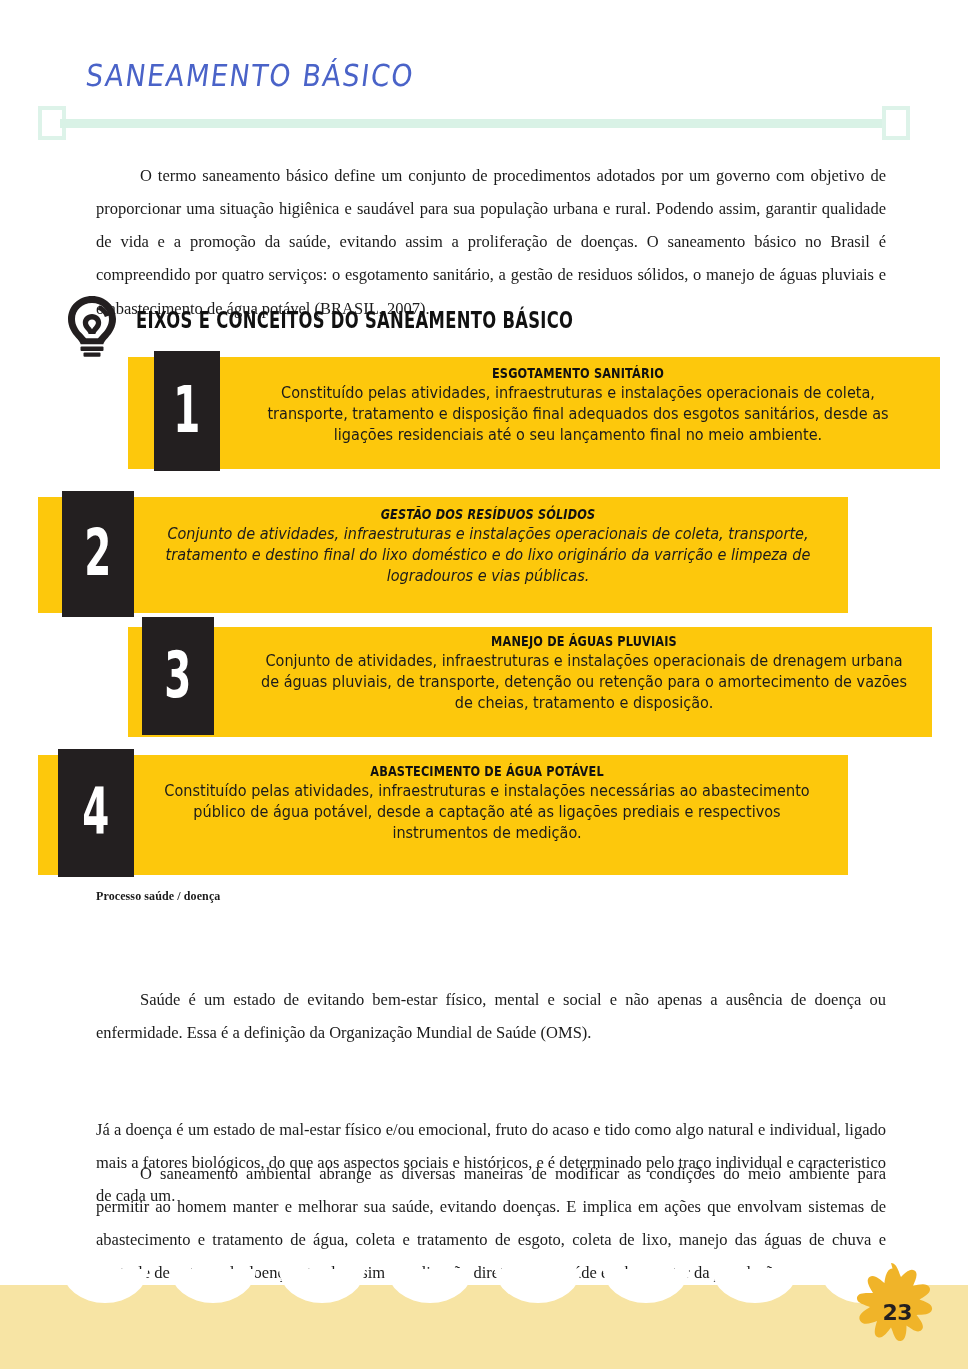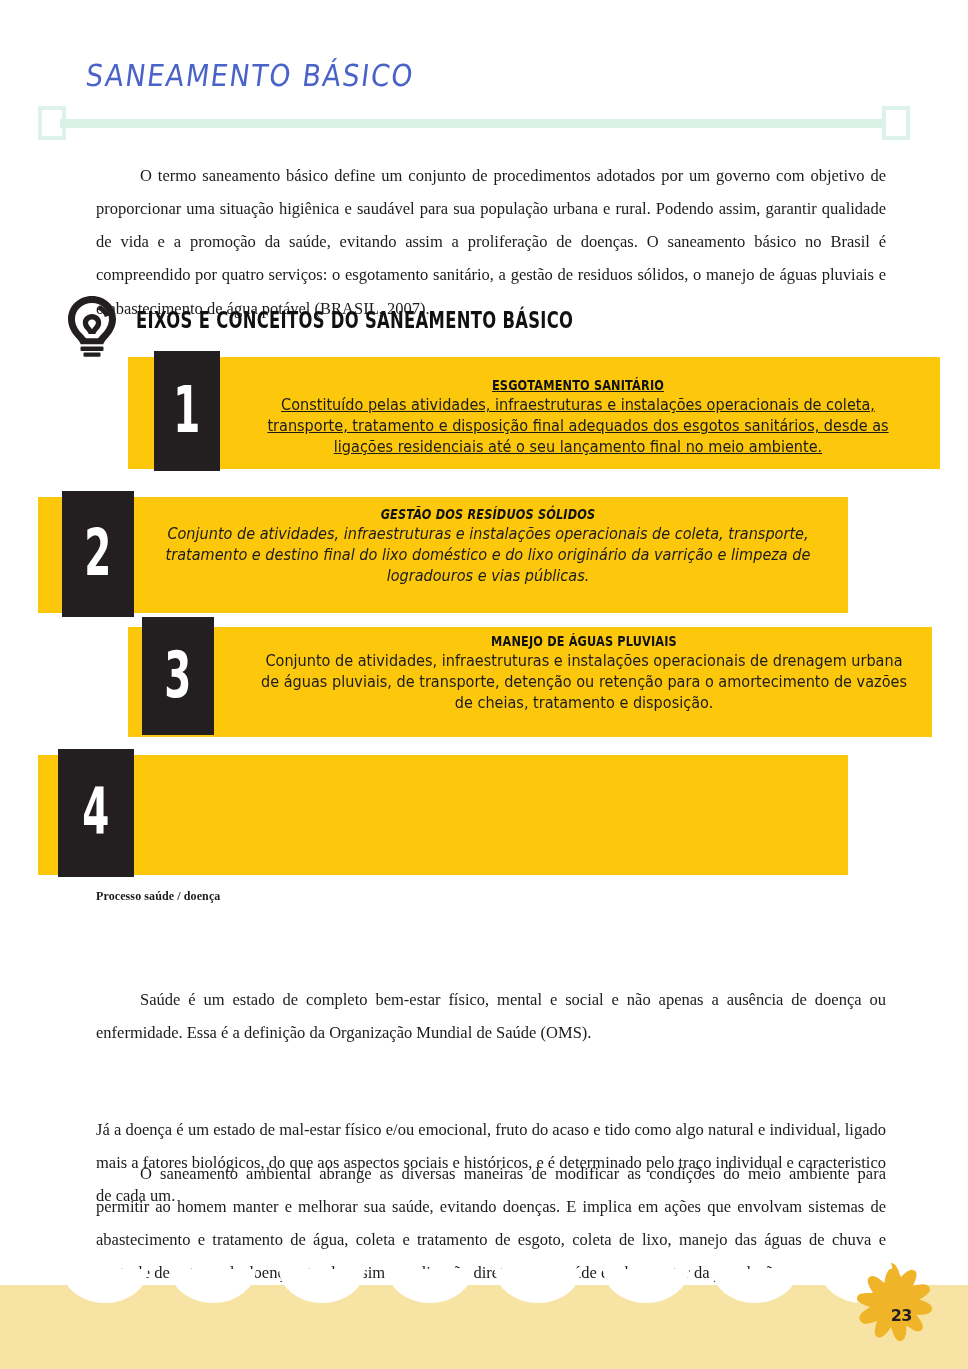--- a/index.html
+++ b/index.html
@@ -164,21 +164,21 @@
     font-size: 15.4px;
     line-height: 1.36;
     transform: scaleX(.94);
     transform-origin: center top;
   }
 
   
   #box-1 { left: 128px; top: 357px;  width: 812px; height: 112px; }
   #box-1 .yellow   { top: 0;   width: 812px; height: 112px; }
   #box-1 .numblock { left: 26px; top: -6px; width: 66px;  height: 120px; }
-  #box-1 .body     { left: 96px; top: 20px;  width: 708px; text-decoration: underline; }
+  #box-1 .body     { left: 96px; top: 8px;  width: 708px; }
   #box-1 .ctitle   { text-align: center; }
 
   #box-2 { left: 38px; top: 497px;  width: 810px; height: 116px; }
   #box-2 .yellow   { top: 0;   width: 810px; height: 116px; }
   #box-2 .numblock { left: 24px; top: -6px; width: 72px;  height: 126px; }
   #box-2 .body     { left: 100px; top: 9px; width: 700px; font-style: italic; }
 
   #box-3 { left: 128px; top: 627px;  width: 804px; height: 110px; }
   #box-3 .yellow   { top: 0;   width: 804px; height: 110px; }
   #box-3 .numblock { left: 14px; top: -10px; width: 72px; height: 118px; }
@@ -231,21 +231,21 @@
     bottom: 6px;
     width: 112px;
     height: 104px;
   }
   .page-number {
     position: absolute;
     right: 56px;
     bottom: 44px;
     font-family: "DejaVu Sans", sans-serif;
     font-weight: 700;
-    font-size: 16px;
+    font-size: 22px;
     color: #231f20;
     letter-spacing: -.5px;
   }
 </style>
 </head>
 <body>
 
 <div class="page-title">SANEAMENTO BÁSICO</div>
 
 <div class="divider">
@@ -300,25 +300,29 @@
     <div class="ctitle">MANEJO DE ÁGUAS PLUVIAIS</div>
     <div class="ctext">Conjunto de atividades, infraestruturas e instalações operacionais de drenagem urbana de águas pluviais, de transporte, detenção ou retenção para o amortecimento de vazões de cheias, tratamento e disposição.</div>
   </div>
 </div>
 
 <div class="concept" id="box-4">
   <div class="yellow"></div>
   <div class="numblock">
       <span>4</span>
     </div>
+  <div class="body">
+    <div class="ctitle">ABASTECIMENTO DE ÁGUA POTÁVEL</div>
+    <div class="ctext">Constituído pelas atividades, infraestruturas e instalações necessárias ao abastecimento público de água potável, desde a captação até as ligações prediais e respectivos instrumentos de medição.</div>
+  </div>
 </div>
 
 <div class="subhead">Processo saúde / doença</div>
 
-<p class="para" id="saude-para"><span class="indent"></span><span>Saúde é um estado de completo bem-estar físico, mental e social e não apenas a ausência de doença ou enfermidade. Essa é a definição da Organização Mundial de Saúde (OMS).</span></p>
+<p class="para" id="saude-para"><span class="indent"></span><span>Saúde é um estado de evitando bem-estar físico, mental e social e não apenas a ausência de doença ou enfermidade. Essa é a definição da Organização Mundial de Saúde (OMS).</span></p>
 
 <p class="para" id="doenca-para"><span>Já a doença é um estado de mal-estar físico e/ou emocional, fruto do acaso e tido como algo natural e individual, ligado mais a fatores biológicos, do que aos aspectos sociais e históricos, e é determinado pelo traço individual e caracteristico de cada um.</span></p>
 
 <p class="para" id="ambiental-para"><span class="indent"></span><span>O saneamento ambiental abrange as diversas maneiras de modificar as condições do meio ambiente para permitir ao homem manter e melhorar sua saúde, evitando doenças. E implica em ações que envolvam sistemas de abastecimento e tratamento de água, coleta e tratamento de esgoto, coleta de lixo, manejo das águas de chuva e controle de vetores de doenças, tendo assim uma ligação direta com a saúde e o bem-estar da população.</span></p>
 
 <div class="footer-band">
   <div class="footer-fill"></div>
   <div class="scallops">
     <span class="scallop-pad"></span>
     <i></i>

